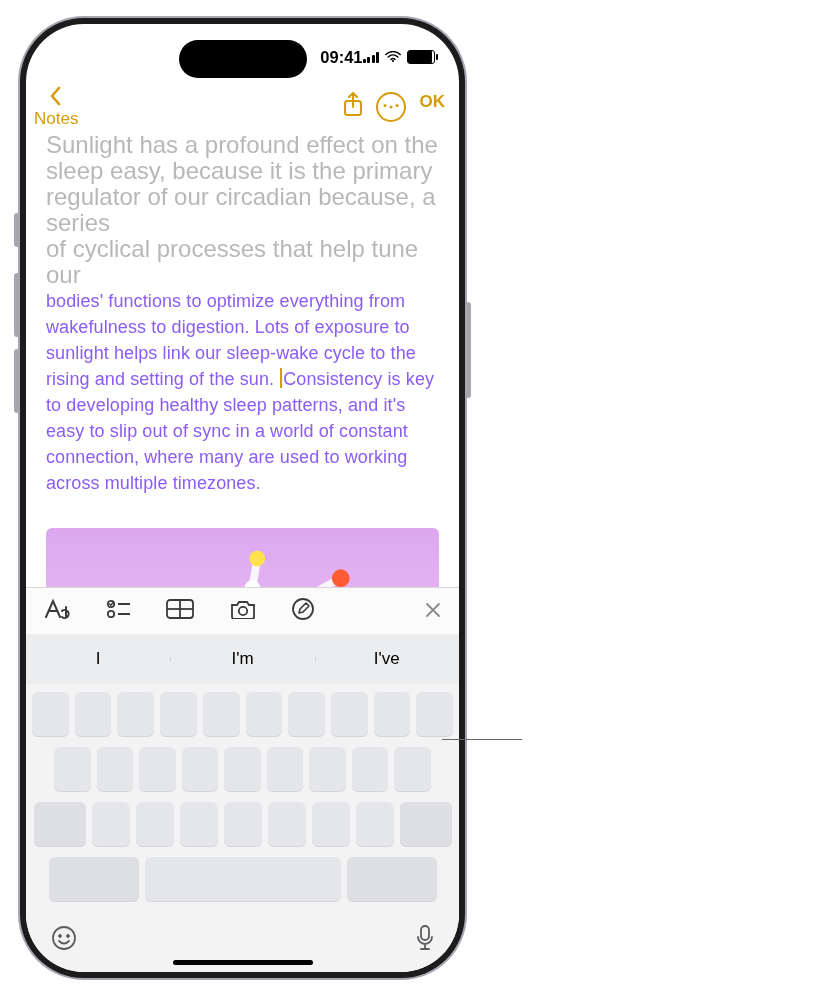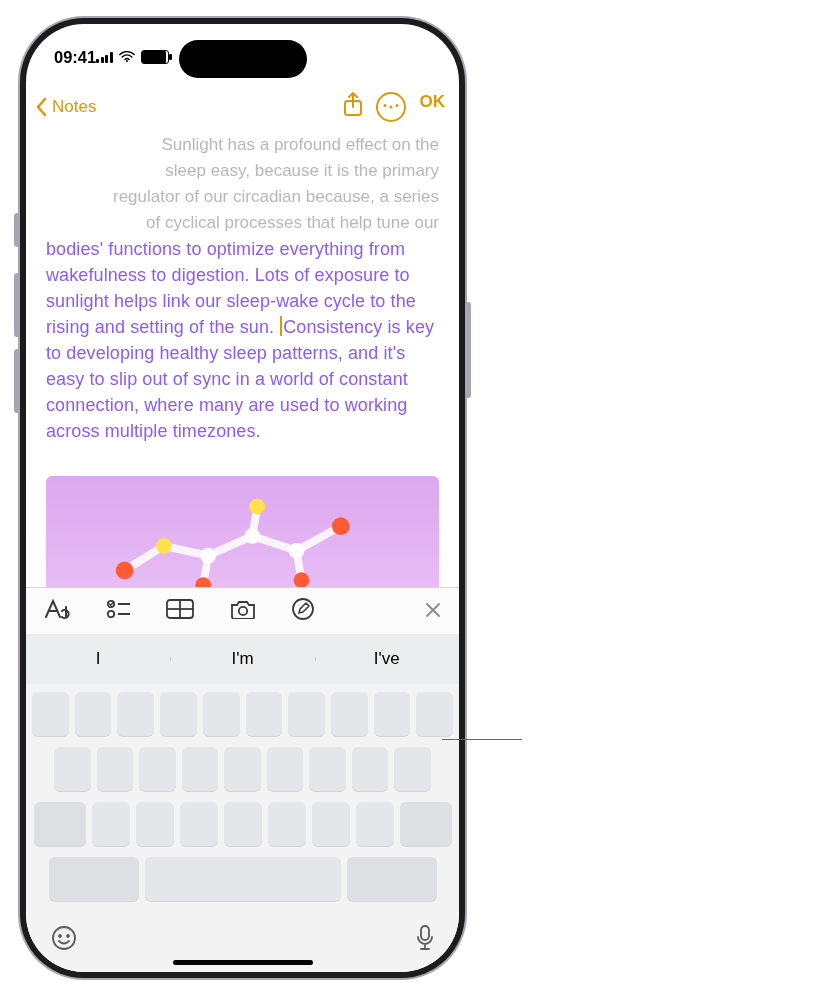--- a/index.html
+++ b/index.html
@@ -51,54 +51,54 @@
   .sb-right{right:-6px; top:284px; height:96px;}
 
   
   .island{
     position:absolute; top:16px; left:50%; transform:translateX(-50%);
     width:128px; height:38px; background:#000; border-radius:24px;
   }
 
   
   .status{
-    height:54px; display:flex; align-items:center; justify-content:flex-start;
+    height:54px; display:flex; align-items:center; justify-content:flex-end;
     padding:6px 24px 0 28px;
     font-size:16.5px; font-weight:600; color:#000;
   }
   .status-right{display:flex; align-items:center; gap:6px;}
   .wifi{width:16px;height:12px;}
   .cell{display:flex;align-items:flex-end;gap:1.5px;height:12px;}
   .cell i{width:3px;background:#000;border-radius:1px;}
   .cell i:nth-child(1){height:4px;} .cell i:nth-child(2){height:6px;} .cell i:nth-child(3){height:8px;} .cell i:nth-child(4){height:11px;}
   .batt{width:26px; height:12px; border:1.5px solid #000; border-radius:3px; position:relative;}
   .batt::after{content:""; position:absolute; right:-4px; top:3px; width:2.5px; height:6px; background:#000; border-radius:1px;}
   .batt i{display:block;height:100%;width:92%;background:#000;border-radius:1px;}
 
   
   .nav{
     height:46px; display:flex; align-items:center; justify-content:space-between;
     padding:0 14px 0 8px;
   }
-  .nav-left{display:flex;align-items:center;gap:2px;color:var(--accent);}
+  .nav-left{display:flex;align-items:center;gap:2px;color:var(--accent);flex-direction:column;}
   .nav-right{display:flex;align-items:flex-start;gap:14px;}
   .nav svg, .nav .chev{stroke:var(--accent);}
   .icon-circle{width:26px;height:26px;border:2px solid var(--accent);border-radius:50%;position:relative;}
   .icon-circle i,.icon-circle i::before,.icon-circle i::after{content:"";position:absolute;width:3px;height:3px;background:var(--accent);border-radius:50%;top:50%;transform:translateY(-50%);}
   .icon-circle i{left:50%;transform:translate(-50%,-50%);} .icon-circle i::before{left:-6px;top:0;} .icon-circle i::after{left:6px;top:0;}
   .share-icon{width:20px;height:24px;position:relative;}
   .ok-btn{color:var(--accent);font-weight:600;font-size:17px;}
   .back-label{font-size:17px;}
 
   
   .content{
     padding:2px 20px 0 20px;
     position:relative;
   }
-  .faded-top{color:#b8b8b8; font-size:17px; line-height:26px;text-align:right;}
+  .faded-top{color:#b8b8b8; font-size:24px; line-height:26px;}
   .note-text{color:#8b5cf6; font-size:18px; line-height:26px; letter-spacing:0.1px;}
   .note-text .cursor{display:inline-block;width:2px;height:20px;background:var(--accent);vertical-align:-3px;margin:0 1px 0 1px;}
 
   
   .note-image{
     margin-top:32px;
     height:120px;
     width:100%;
     border-radius:6px;
     background:linear-gradient(#dca7ef,#e8bdf5);

